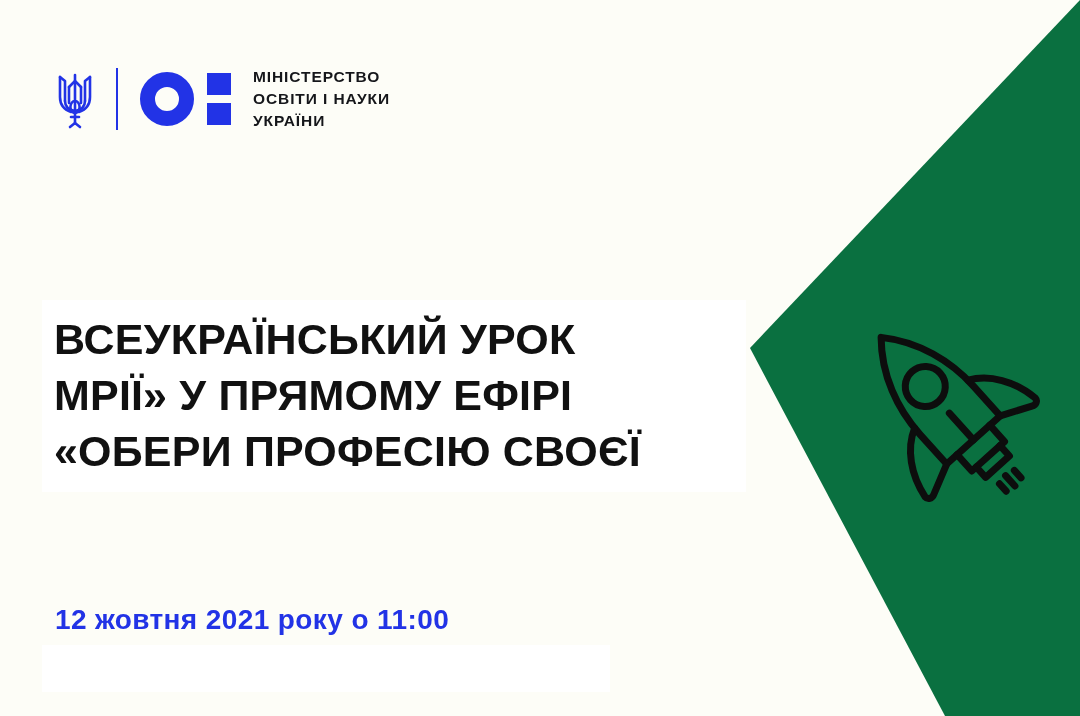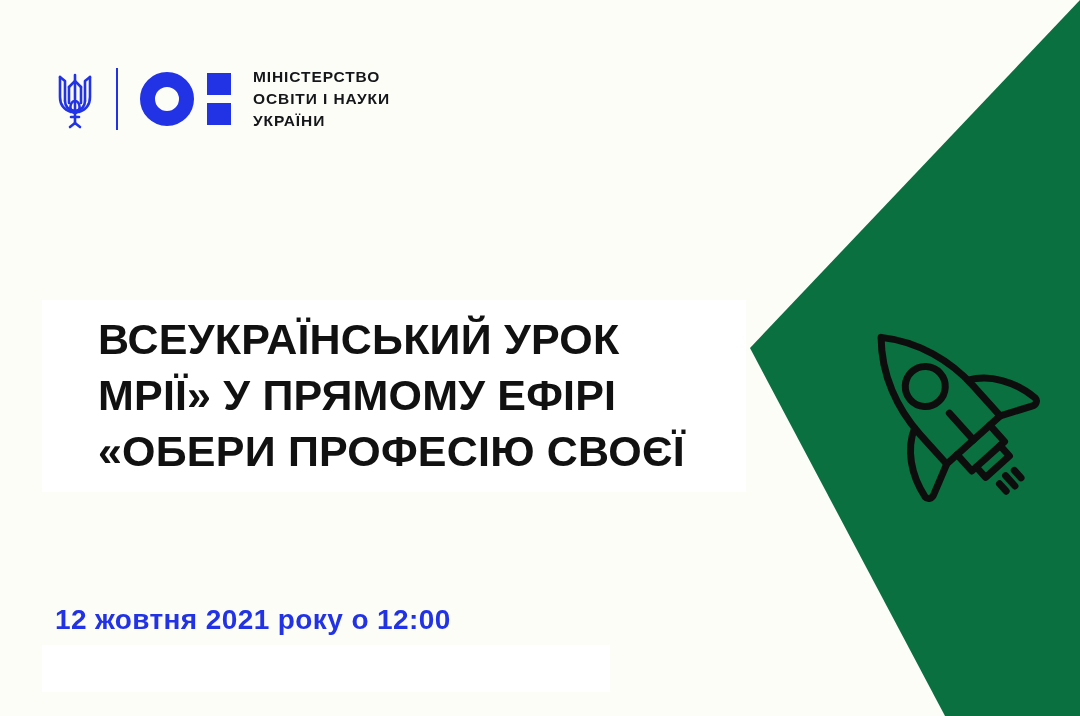--- a/index.html
+++ b/index.html
@@ -103,21 +103,21 @@
     left: 54px;
     top: 312px;
     width: 690px;
     color: #111111;
     font-size: 43px;
     font-weight: bold;
     line-height: 1.3;
     letter-spacing: 0.2px;
     text-transform: uppercase;
   }
-  .headline div { white-space: nowrap; margin-left: 44px; }
+  .headline div { white-space: nowrap; }
 
   
   .date-line {
     position: absolute;
     left: 55px;
     top: 604px;
     color: #2233e6;
     font-size: 28px;
     font-weight: bold;
     letter-spacing: 0.4px;
@@ -180,21 +180,21 @@
       <div>УКРАЇНИ</div>
     </div>
   </div>
 
   <div class="headline">
     <div>ВСЕУКРАЇНСЬКИЙ УРОК</div>
     <div>МРІЇ» У ПРЯМОМУ ЕФІРІ</div>
     <div>«ОБЕРИ ПРОФЕСІЮ СВОЄЇ</div>
   </div>
 
-  <div class="date-line">12 жовтня 2021 року о 12:00</div>
+  <div class="date-line">12 жовтня 2021 року о 11:00</div>
 
   <svg class="rocket" viewBox="0 0 228 218">
     <g transform="rotate(-42 114 109)">
       <g fill="none" stroke="#0d0d0d" stroke-width="7" stroke-linecap="round" stroke-linejoin="round">
 
         <path d="M114 18
                  C 139 46 150 82 150 116
                  L 150 156
                  L 78 156
                  L 78 116

